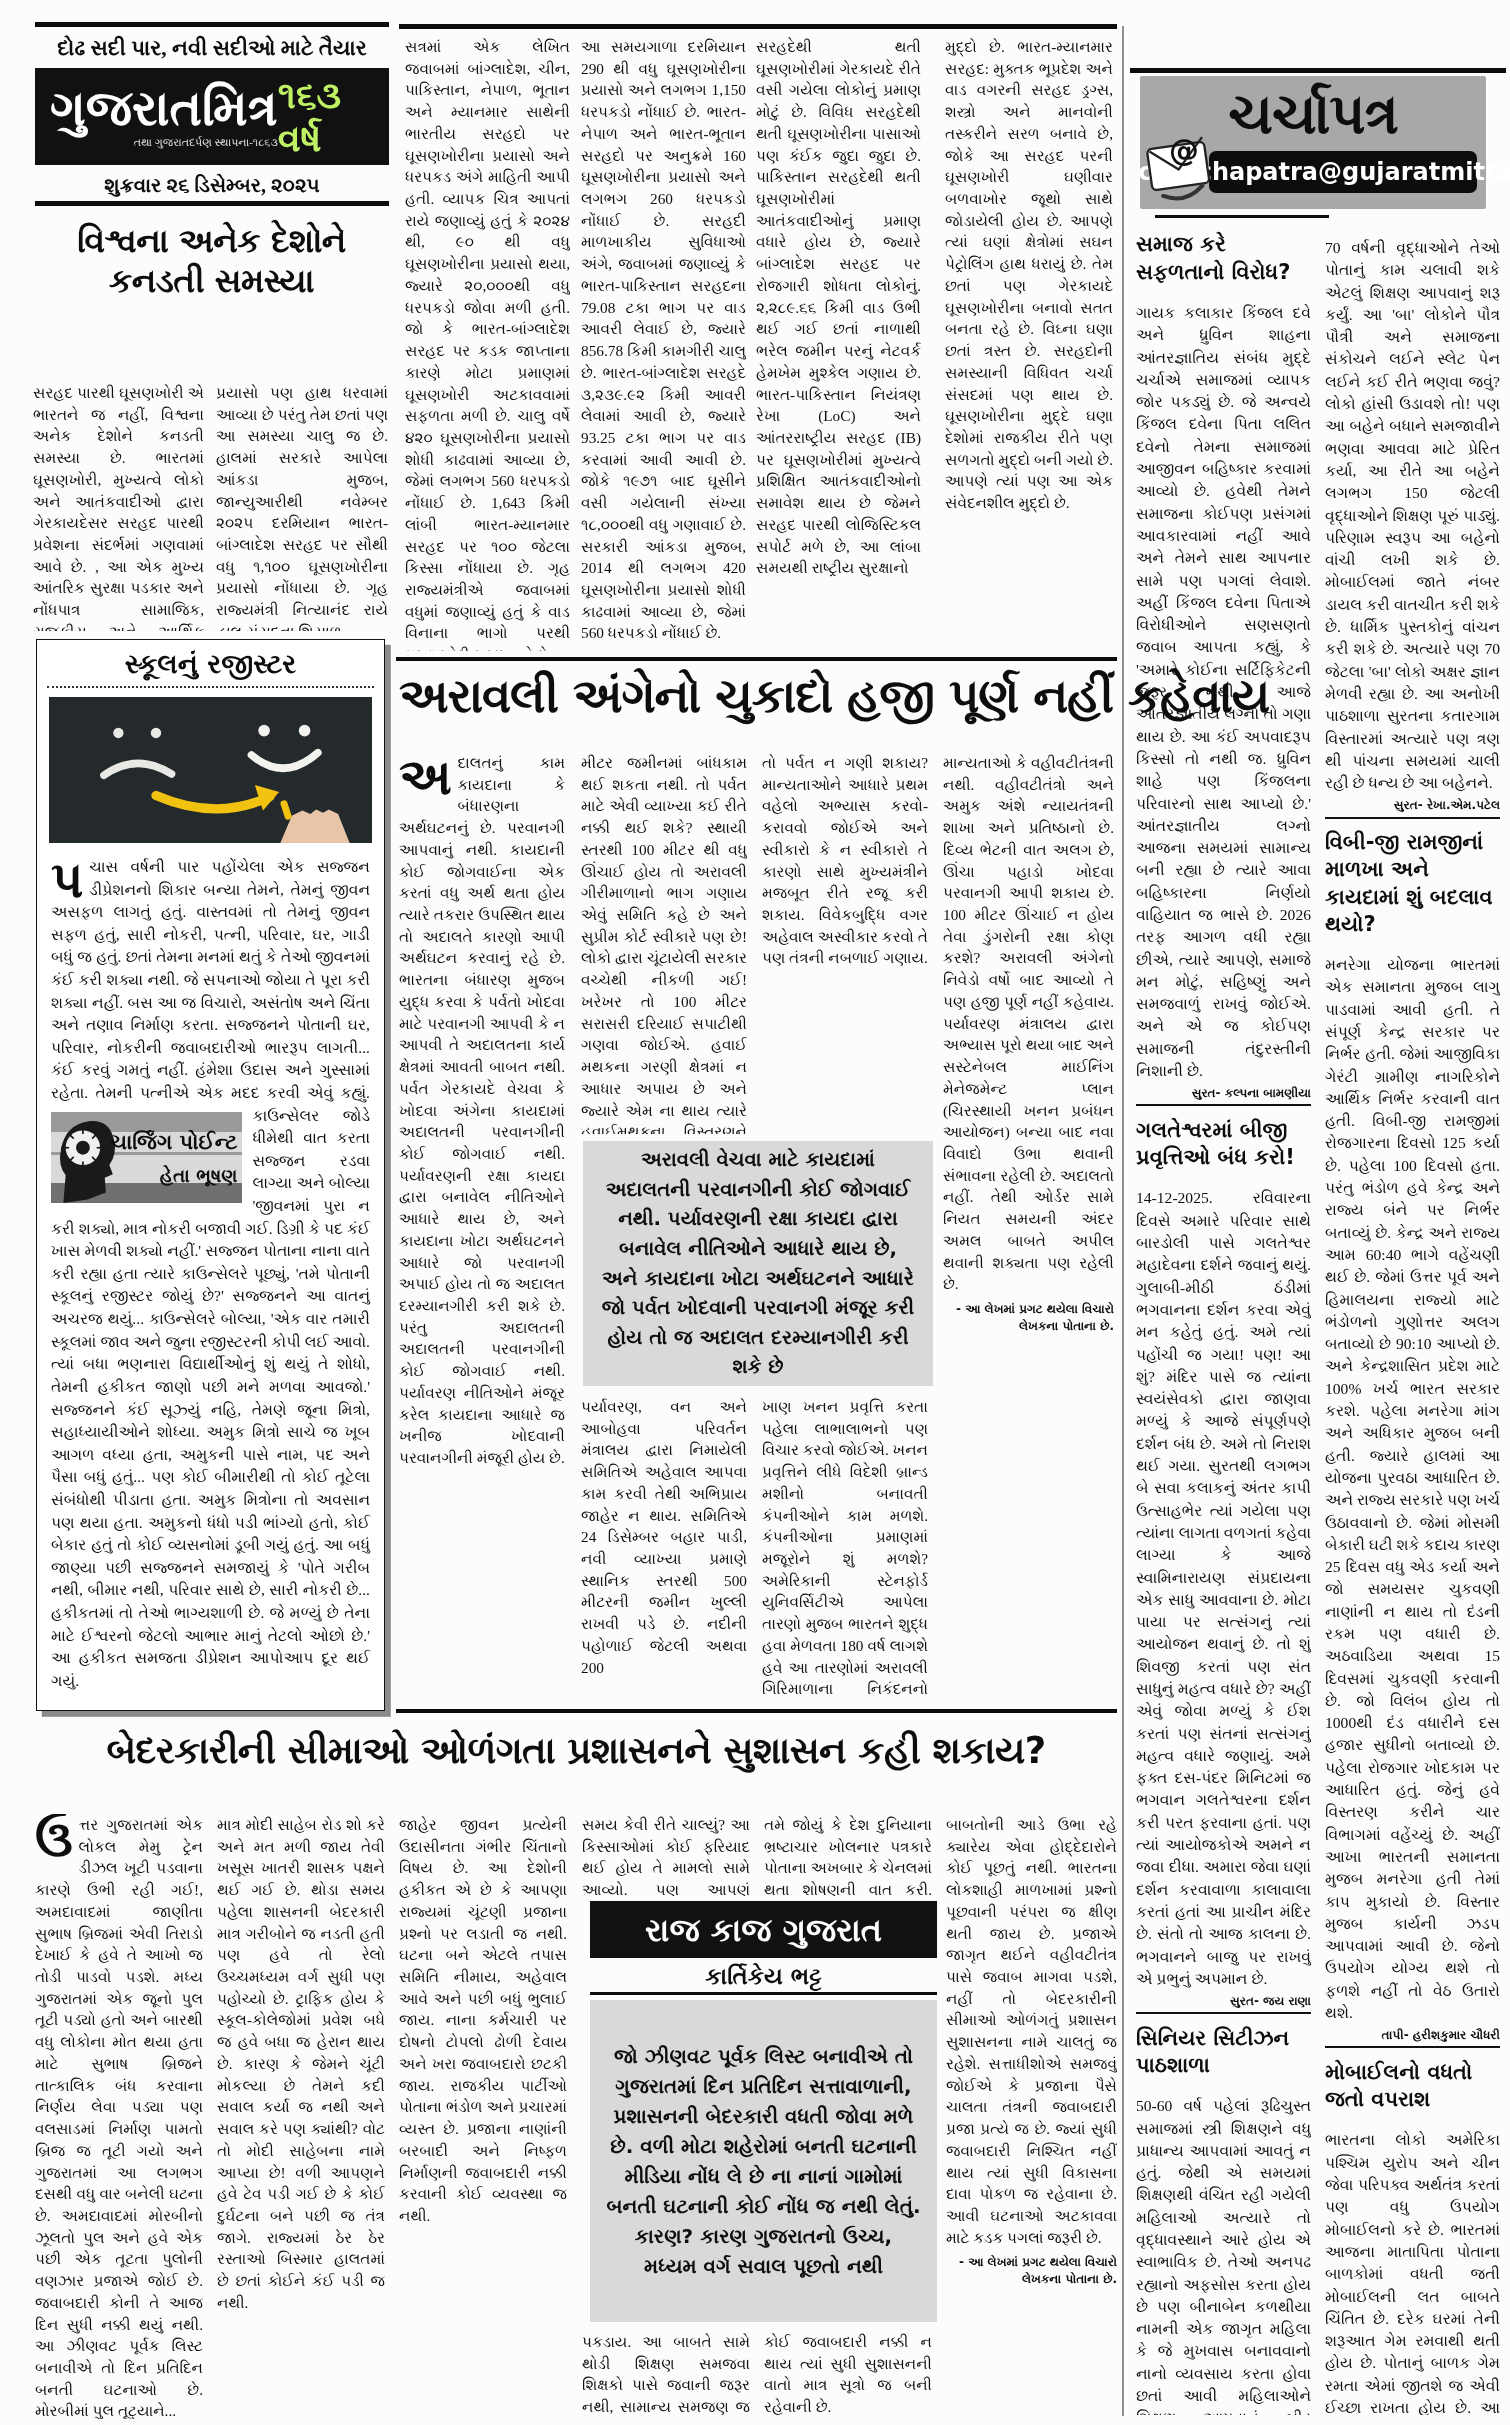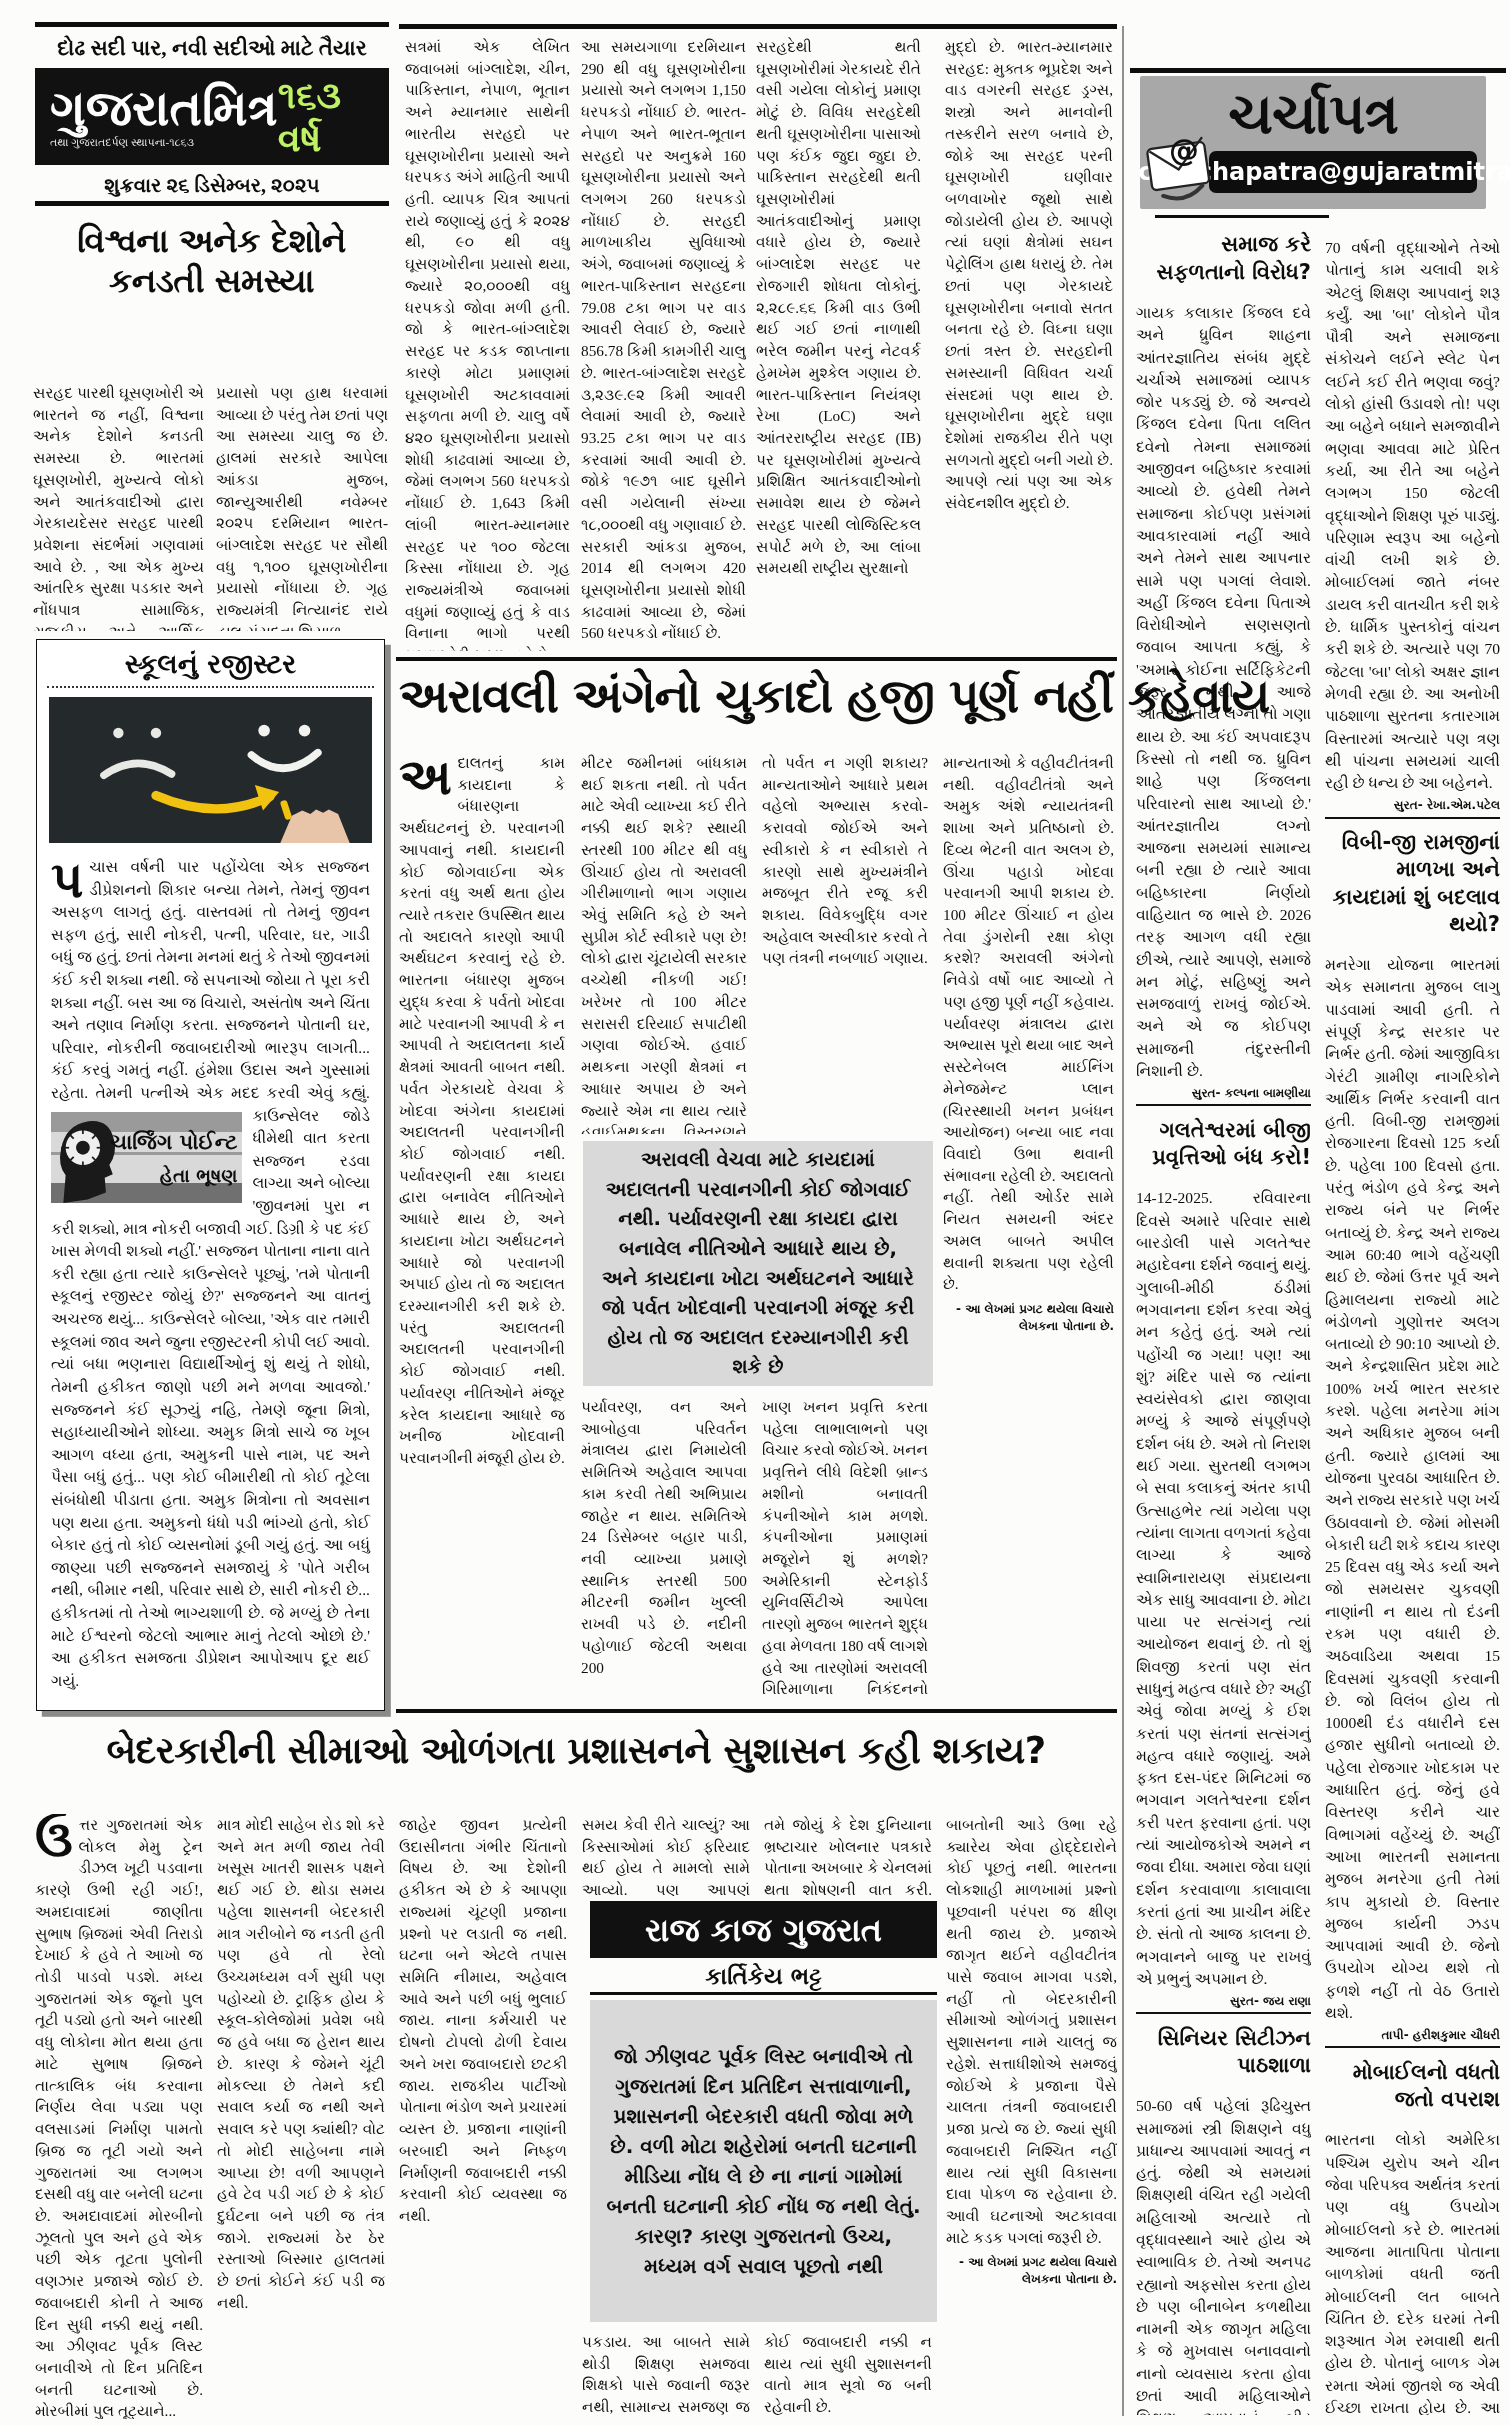--- a/index.html
+++ b/index.html
@@ -11,21 +11,21 @@
   .rule{background:#0d0d0d;}
   .just{text-align:justify;text-justify:inter-word;}
   .colblock{font-size:15.3px;line-height:1.42;overflow:hidden;}
   .hl{font-family:"DejaVu Sans","Liberation Sans",sans-serif;font-weight:bold;}
   .dropcap{float:left;font-size:50px;line-height:.8;font-weight:bold;padding:4.6px 5.8px 0 0;
     font-family:"DejaVu Sans","Liberation Sans",sans-serif;}
   
   .mast-tagline{font-size:21.4px;font-weight:bold;text-align:center;}
   .mast-box{background:#111;color:#fff;display:flex;align-items:center;justify-content:space-between;padding:0 15px;}
   .mast-logo{font-size:49px;font-weight:bold;line-height:1;font-family:"DejaVu Sans","Liberation Sans",sans-serif;}
-  .mast-sub{font-size:11px;margin-top:2.3px;color:#e8e8e8;}
+  .mast-sub{font-size:11px;margin-top:2.3px;color:#e8e8e8;text-align:right;}
   .mast-years{font-size:37px;font-weight:bold;color:#bef264;font-family:"DejaVu Sans","Liberation Sans",sans-serif;}
   .mast-date{font-size:20px;font-weight:bold;text-align:center;}
   
   .lead-head{font-size:33px;line-height:1.22;text-align:center;letter-spacing:-0.6px;}
   .big-head{font-size:47px;line-height:1.1;text-align:center;letter-spacing:-1.2px;white-space:nowrap;}
   .bottom-head{font-size:37px;line-height:1.1;text-align:center;letter-spacing:-0.6px;white-space:nowrap;}
   
   .school-box{border:1.7px solid #111;background:#fff;box-shadow:5.8px 5.8px 0 #8a8a8a;}
   .school-title{font-size:27px;text-align:center;padding:8px 0 5.8px 0;}
   .dotted{border-bottom:2.3px dotted #333;margin:0 10.4px;}
@@ -41,21 +41,21 @@
   .rajkaj-banner{background:#111;color:#fff;font-size:32px;font-weight:bold;display:flex;align-items:center;justify-content:center;
     font-family:"DejaVu Sans","Liberation Sans",sans-serif;}
   .rajkaj-author{font-size:23px;font-weight:bold;text-align:center;}
   
   .ch-panel-box{background:#a8a8a8;border-radius:2px;}
   .ch-title{font-size:56px;font-weight:bold;text-align:center;line-height:1;padding-top:10.4px;
     font-family:"DejaVu Sans","Liberation Sans",sans-serif;letter-spacing:-1.2px;}
   .ch-emailbar{position:absolute;left:69px;right:9.3px;bottom:16px;height:42px;background:#0d0d0d;border-radius:7px;
     color:#fff;display:flex;align-items:center;justify-content:center;font-size:24px;font-weight:bold;
     font-family:"DejaVu Sans","Liberation Sans",sans-serif;}
-  .letter-title{font-size:21px;font-weight:bold;text-align:right;line-height:1.3;margin:10.4px 0 5.8px 0;
+  .letter-title{font-size:21px;font-weight:bold;text-align:left;line-height:1.3;margin:10.4px 0 5.8px 0;
     font-family:"DejaVu Sans","Liberation Sans",sans-serif;}
   .letter-body{font-size:15.6px;line-height:1.43;margin-top:16px;}
   .letter-sig{display:flex;justify-content:flex-end;font-weight:bold;font-size:12px;margin:3.5px 0 2.3px 0;
     border-bottom:2.3px solid #111;padding-bottom:4.6px;font-family:"DejaVu Sans","Liberation Sans",sans-serif;}
   .disclaimer{font-size:12px;font-weight:bold;text-align:right;margin-top:5.8px;
     font-family:"DejaVu Sans","Liberation Sans",sans-serif;}
 </style>
 </head>
 <body>
 

